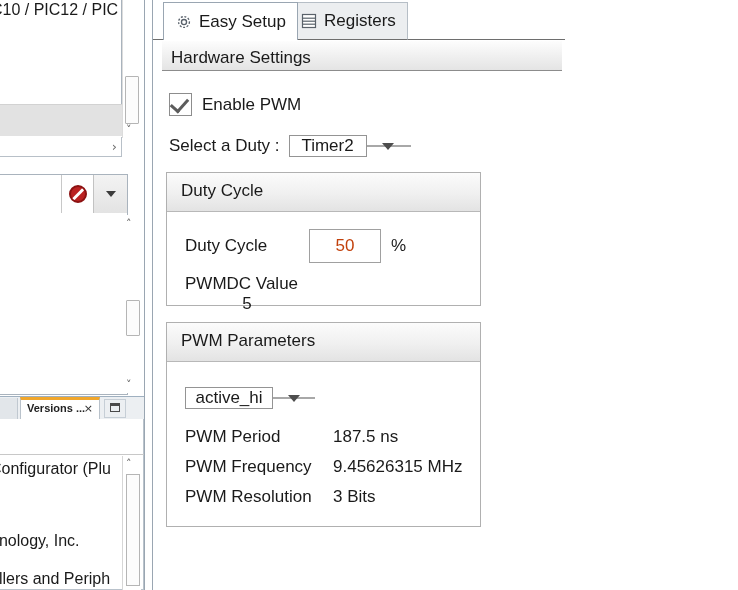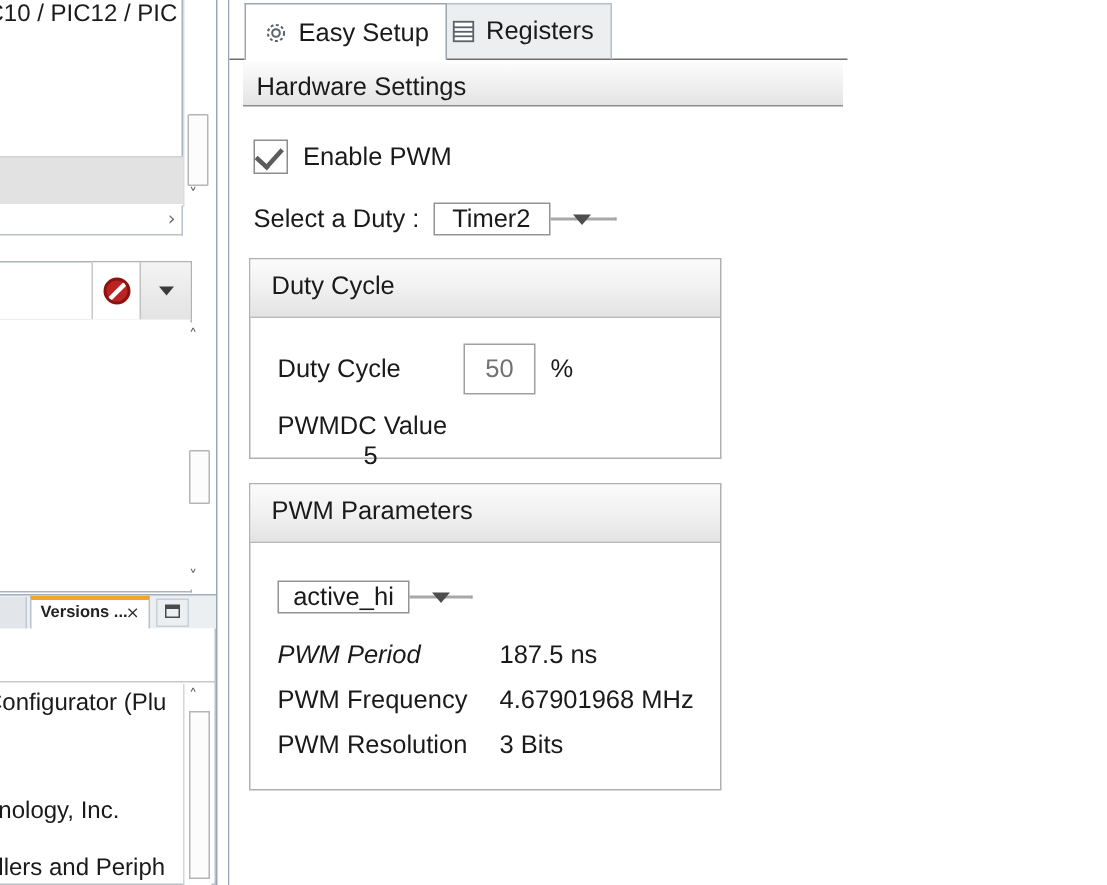--- a/index.html
+++ b/index.html
@@ -518,30 +518,30 @@
   .prow {
     position: absolute;
     display: flex;
     align-items: center;
     font-size: 17px;
     color: #1a1a1a;
     white-space: nowrap;
   }
 
   .textbox {
-    width: 48px;
+    width: 72px;
     height: 34px;
     background: #ffffff;
     border: 1px solid #a0a0a0;
     box-sizing: border-box;
     display: flex;
     align-items: center;
     justify-content: center;
     font-size: 17px;
-    color: #737373;
+    color: #c2410c;
   }
 
   .lbl-col { display: inline-block; }
 </style>
 </head>
 <body>
 
 <div id="left-panel">
 
   <div class="lp-box-top">
@@ -683,27 +683,27 @@
       <div class="prow" style="left:18px; top:18px;">
         <span class="combo" style="height:36px;border-radius:14px;">
           <span class="field" style="width:88px;">active_hi</span>
           <span class="dropbtn" style="width:42px;">
             <span class="tri"></span>
           </span>
         </span>
       </div>
 
       <div class="prow" style="left:18px; top:65px;">
-        <span class="lbl-col" style="width:148px;font-style:italic;">PWM Period</span>
+        <span class="lbl-col" style="width:148px;">PWM Period</span>
         <span>187.5 ns</span>
       </div>
 
       <div class="prow" style="left:18px; top:95px;">
         <span class="lbl-col" style="width:148px;">PWM Frequency</span>
-        <span>4.67901968 MHz</span>
+        <span>9.45626315 MHz</span>
       </div>
 
       <div class="prow" style="left:18px; top:125px;">
         <span class="lbl-col" style="width:148px;">PWM Resolution</span>
         <span>3 Bits</span>
       </div>
 
     </div>
   </div>
 

